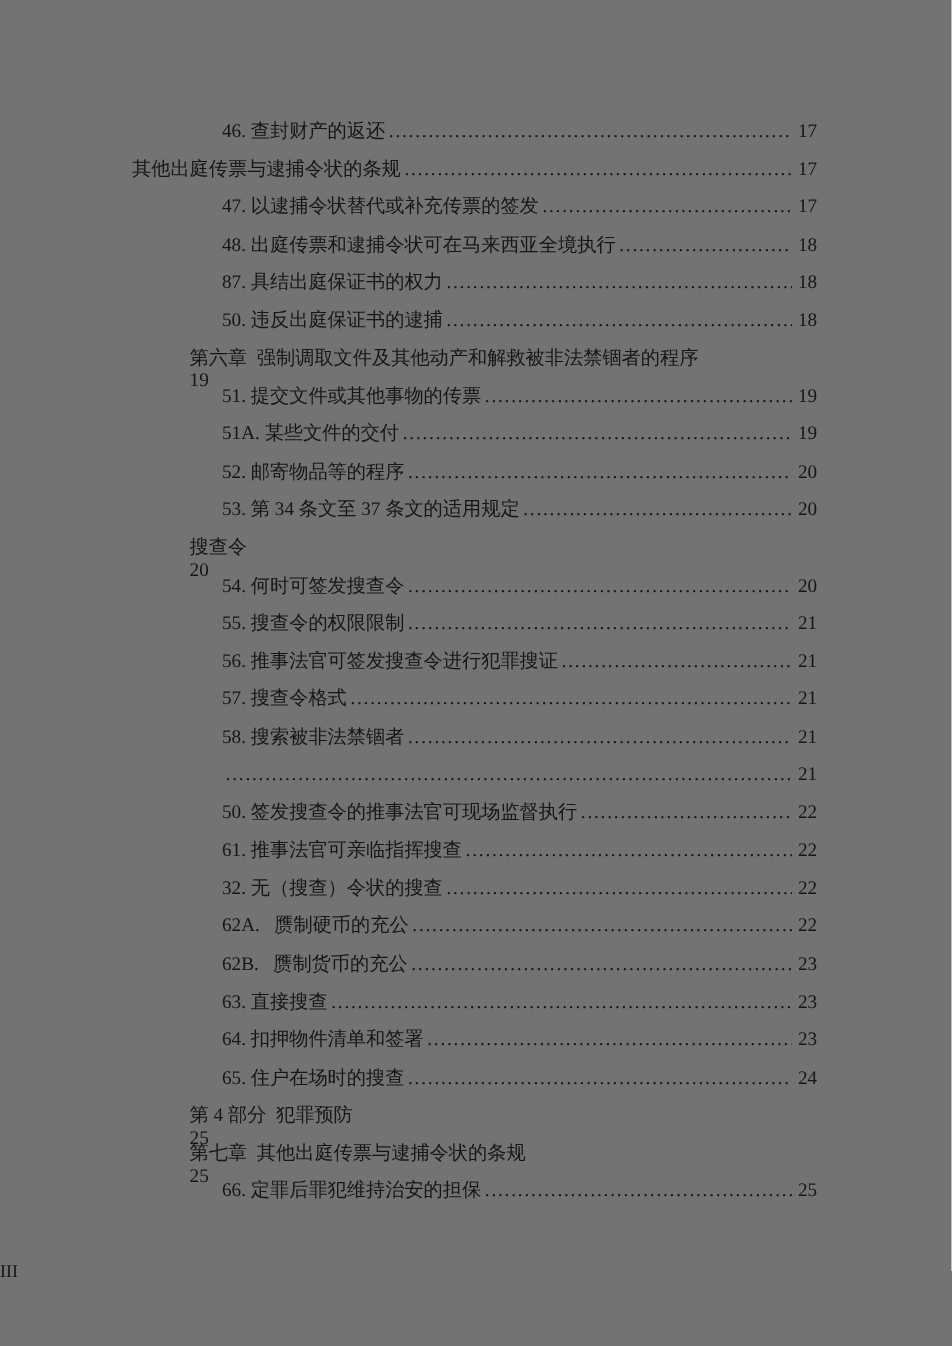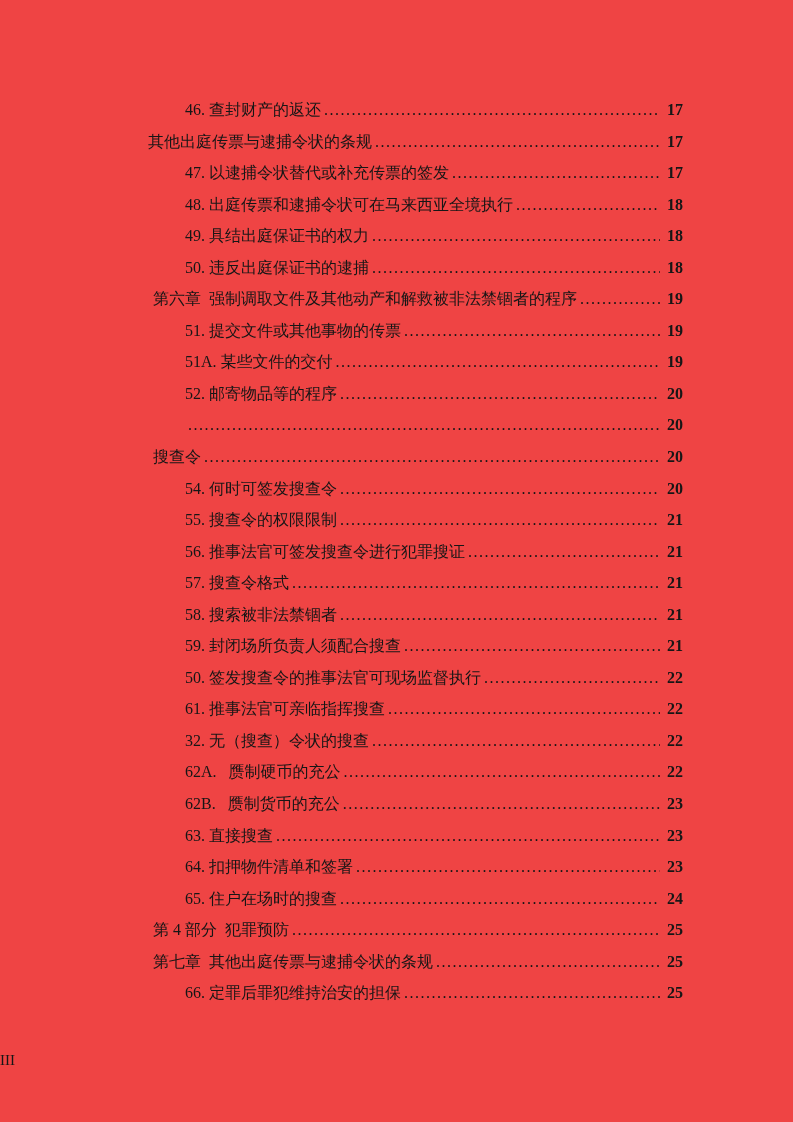--- a/index.html
+++ b/index.html
@@ -4,62 +4,60 @@
 <style>
   html, body {
     margin: 0;
     padding: 0;
     background: #ffffff;
   }
   .page {
     position: relative;
     width: 793px;
     height: 1122px;
-    background: #ef4444;
+    background: #737373;
     overflow: hidden;
     font-family: "Liberation Serif", "DejaVu Serif", serif;
     color: #161616;
   }
   .toc {
     position: absolute;
     left: 110px;
     top: 100px;
     width: 573px;
   }
   .row {
     display: flex;
     align-items: baseline;
     height: 31.55px;
     font-size: 16px;
     line-height: 19px;
   }
-  .row.lvl0 { padding-left: 0; margin-left: 38px; }
-  .row.lvl1 { padding-left: 43px; }
+  .row.lvl0 { padding-left: 0; }
+  .row.lvl1 { padding-left: 43px; flex-direction: column; }
   .row.lvl2 { padding-left: 75px; }
   .label {
     white-space: pre;
     flex: 0 0 auto;
   }
   .dots {
     flex: 1 1 auto;
     min-width: 0;
     overflow: hidden;
     white-space: nowrap;
     padding-left: 3px;
   }
   .dots::after {
     content: "......................................................................................................................................................";
     letter-spacing: 1.5px;
   }
   .pagenum {
     flex: 0 0 auto;
     margin-left: 5px;
     min-width: 18px;
-    text-align: right;
-    font-weight: bold;
   }
   .footer {
     position: absolute;
     left: 0;
     top: 1052px;
     width: 100%;
     text-align: left;
     font-size: 15px;
     line-height: 16px;
   }
@@ -87,21 +85,21 @@
     <span class="pagenum">17</span>
   </div>
 
   <div class="row lvl2">
     <span class="label">48. 出庭传票和逮捕令状可在马来西亚全境执行</span>
     <span class="dots"></span>
     <span class="pagenum">18</span>
   </div>
 
   <div class="row lvl2">
-    <span class="label">49. 具结出庭保证书的权力</span>
+    <span class="label">87. 具结出庭保证书的权力</span>
     <span class="dots"></span>
     <span class="pagenum">18</span>
   </div>
 
   <div class="row lvl2">
     <span class="label">50. 违反出庭保证书的逮捕</span>
     <span class="dots"></span>
     <span class="pagenum">18</span>
   </div>
 
@@ -123,20 +121,21 @@
     <span class="pagenum">19</span>
   </div>
 
   <div class="row lvl2">
     <span class="label">52. 邮寄物品等的程序</span>
     <span class="dots"></span>
     <span class="pagenum">20</span>
   </div>
 
   <div class="row lvl2">
+    <span class="label">53. 第 34 条文至 37 条文的适用规定</span>
     <span class="dots"></span>
     <span class="pagenum">20</span>
   </div>
 
   <div class="row lvl1">
     <span class="label">搜查令</span>
     <span class="dots"></span>
     <span class="pagenum">20</span>
   </div>
 
@@ -164,21 +163,20 @@
     <span class="pagenum">21</span>
   </div>
 
   <div class="row lvl2">
     <span class="label">58. 搜索被非法禁锢者</span>
     <span class="dots"></span>
     <span class="pagenum">21</span>
   </div>
 
   <div class="row lvl2">
-    <span class="label">59. 封闭场所负责人须配合搜查</span>
     <span class="dots"></span>
     <span class="pagenum">21</span>
   </div>
 
   <div class="row lvl2">
     <span class="label">50. 签发搜查令的推事法官可现场监督执行</span>
     <span class="dots"></span>
     <span class="pagenum">22</span>
   </div>
 

